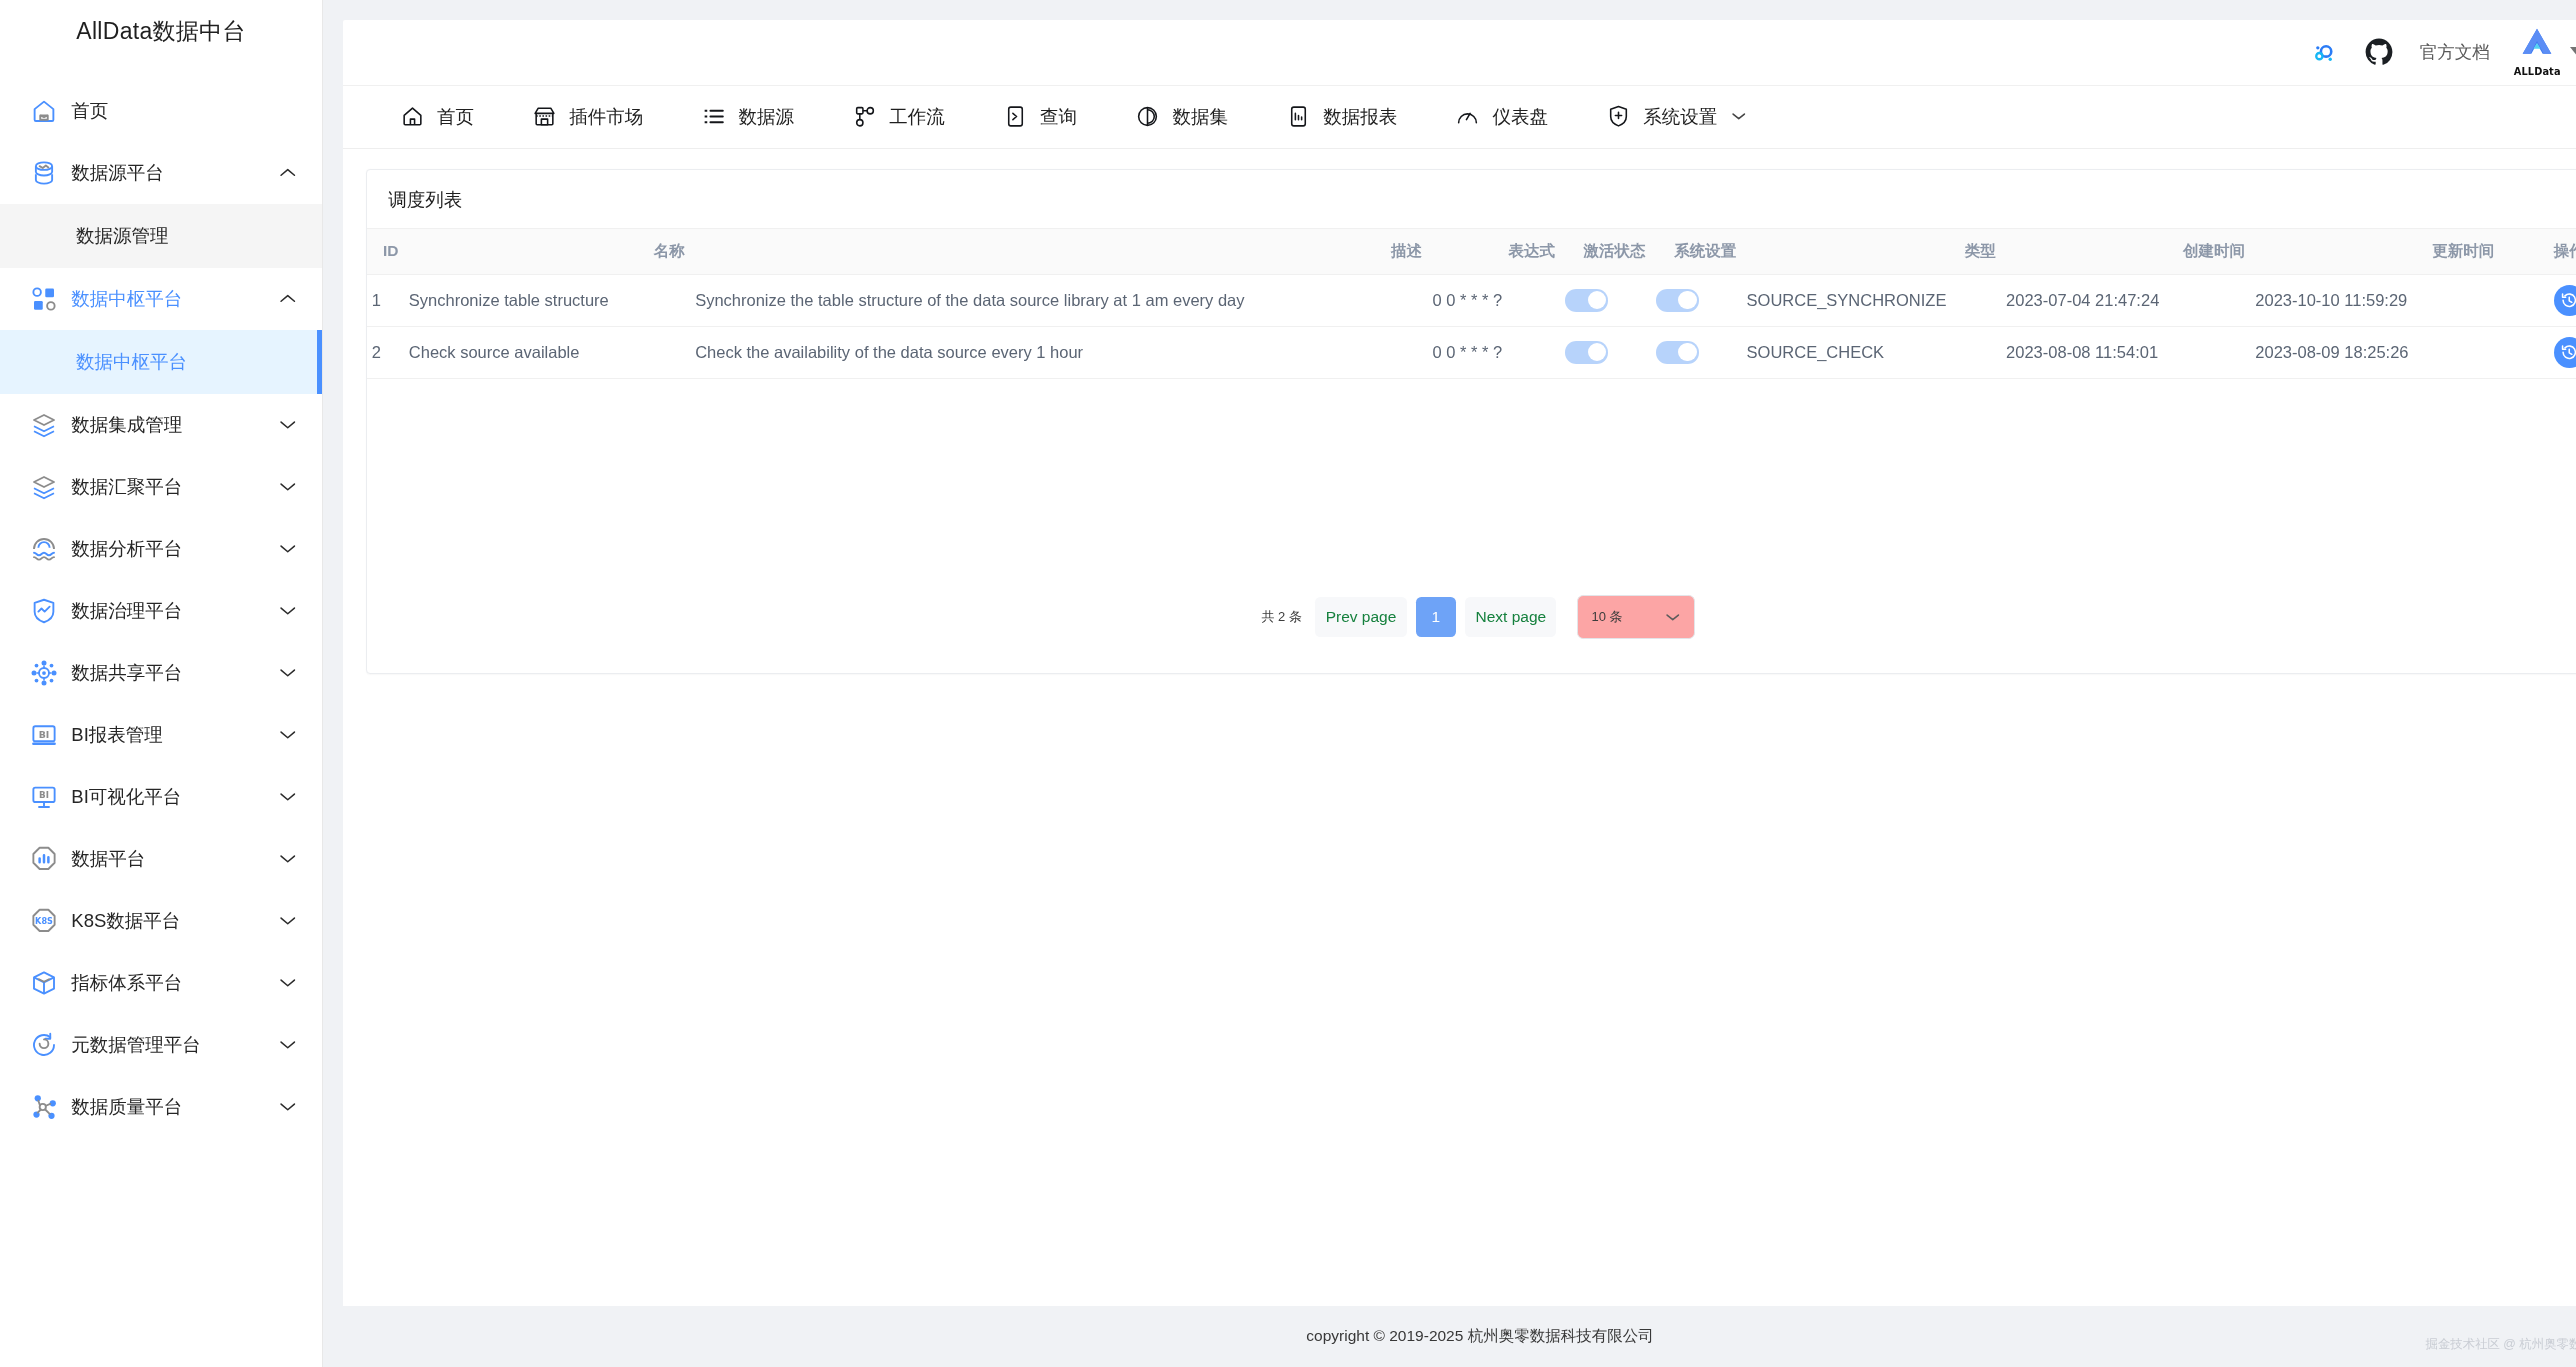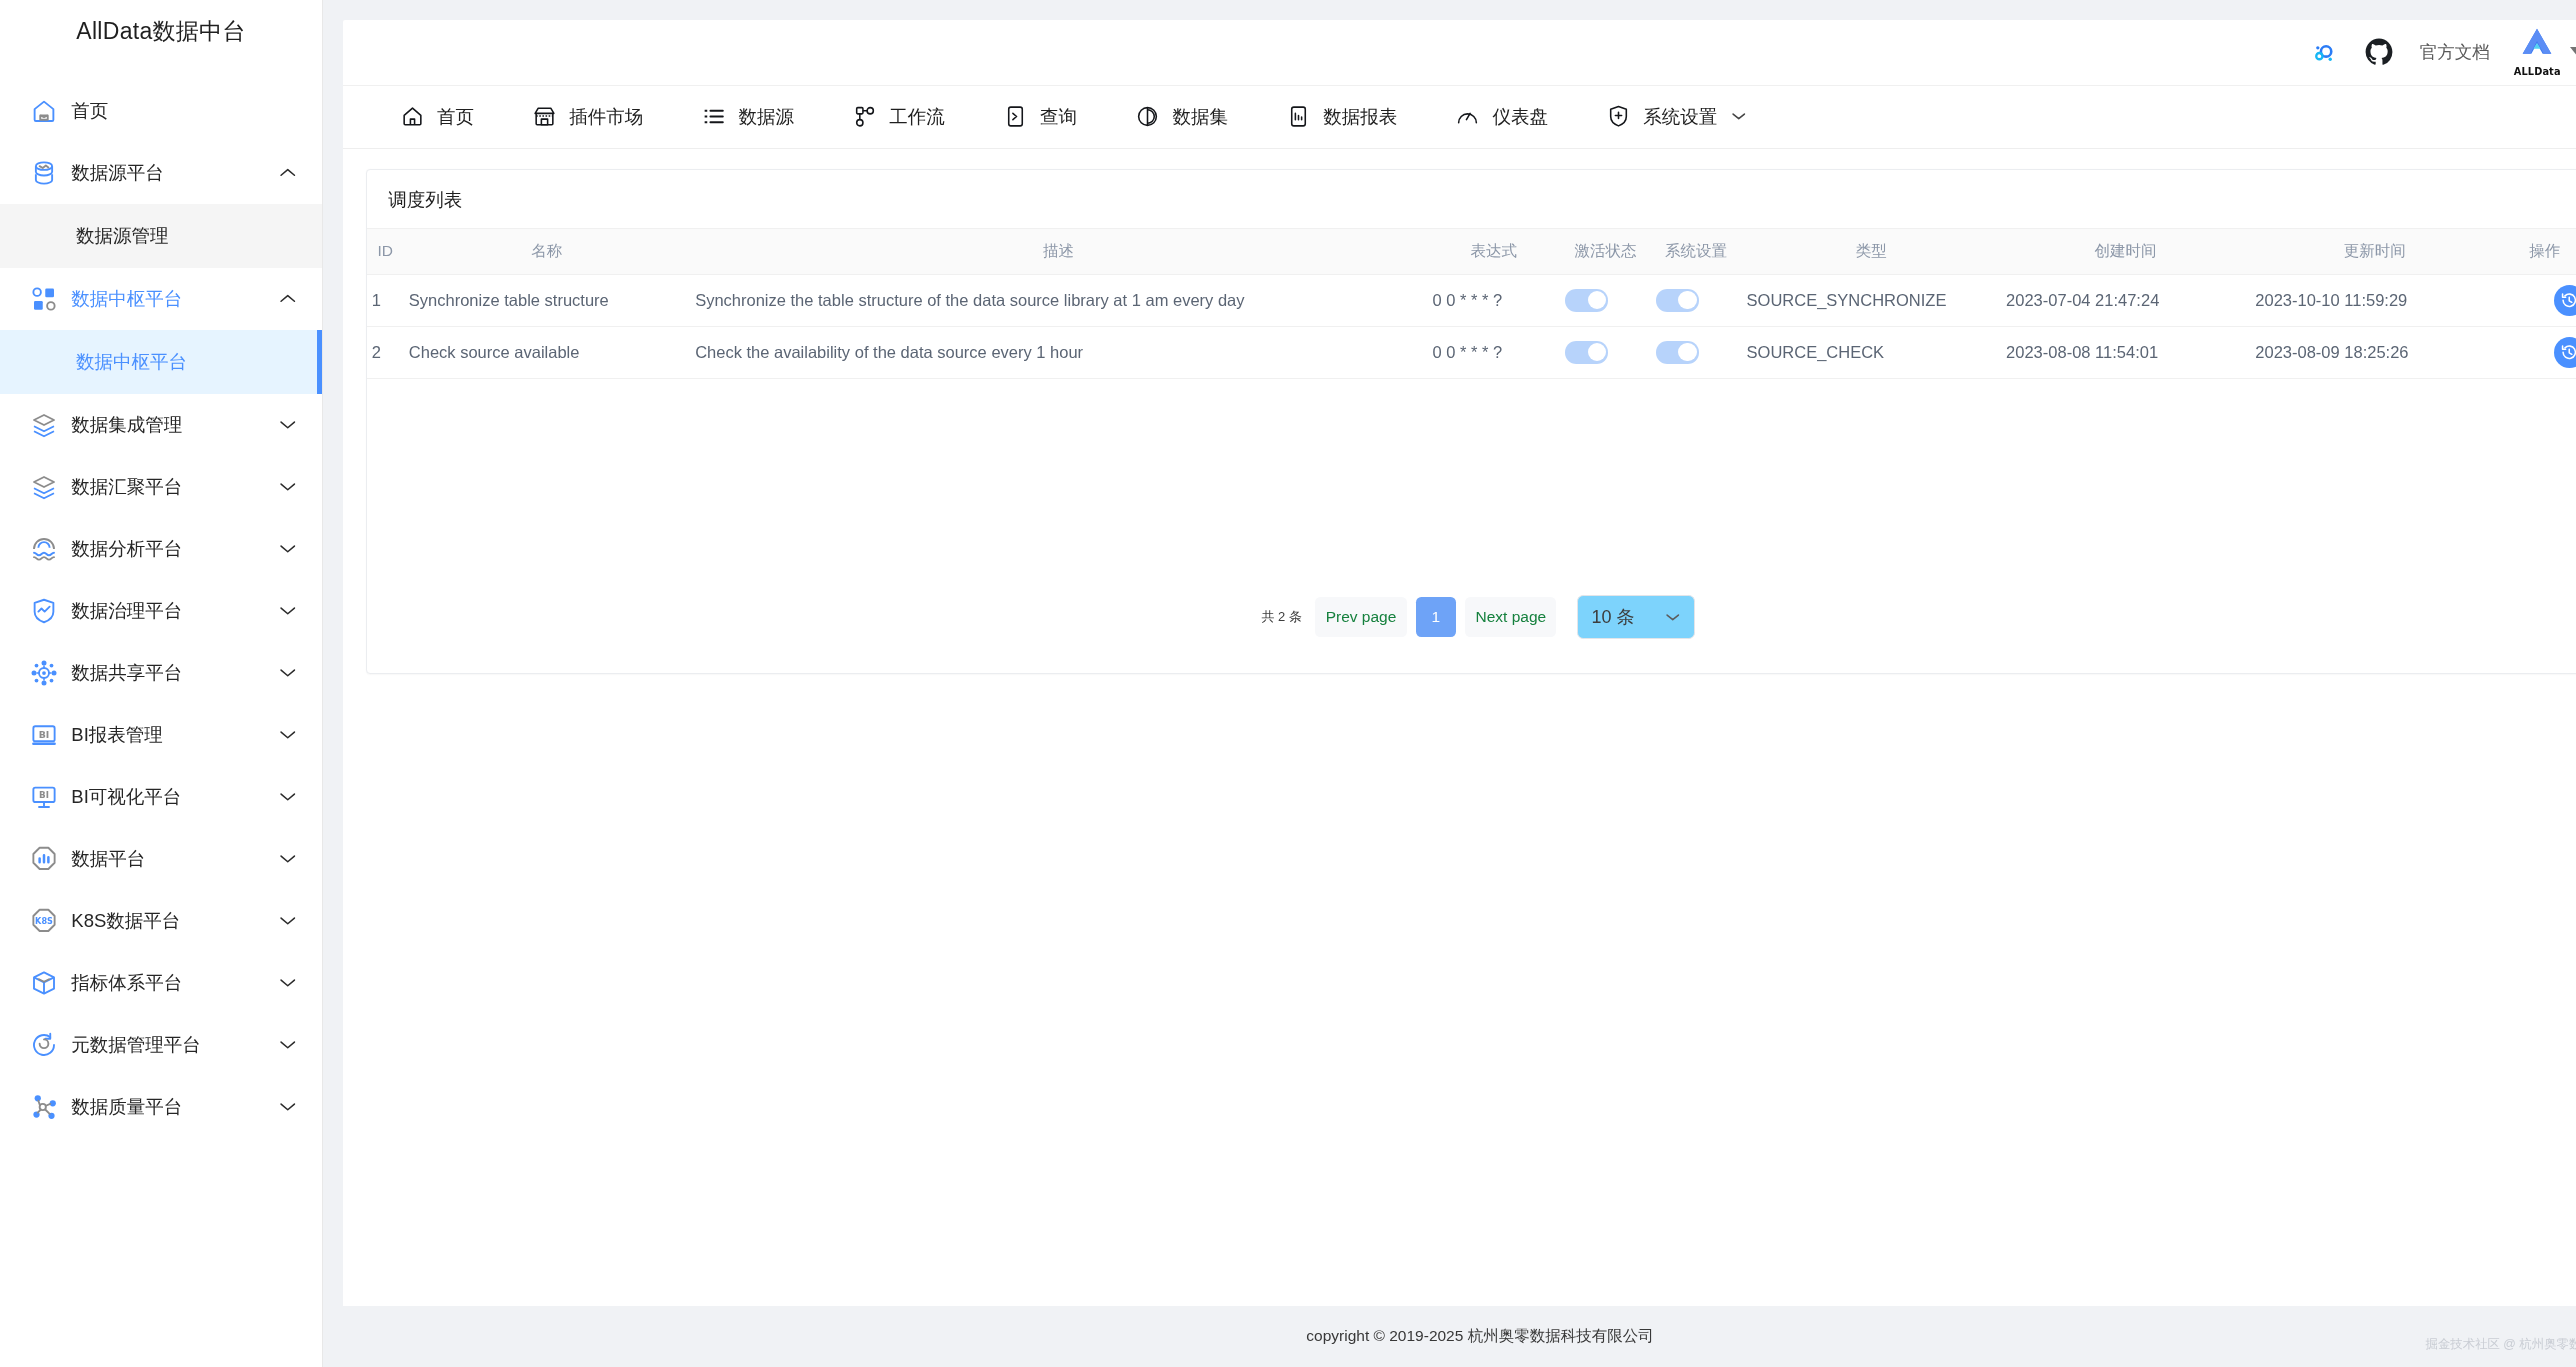--- a/index.html
+++ b/index.html
@@ -142,23 +142,23 @@
   #card-title {
     height: 59px; display: flex; align-items: center;
     padding-left: 21.6px;
     font-size: 18.5px; color: #1f1f1f;
     border-bottom: 0.5px solid #f0f0f0;
   }
 
   table.grid { width: 100%; border-collapse: collapse; table-layout: fixed; }
   table.grid th {
     background: #fafafa;
-    font-weight: 400;
+    font-weight: 700;
     font-size: 15.5px; color: #8c97a8;
-    text-align: center;
+    text-align: right;
     height: 45px;
     padding: 0 5.2px;
     border-bottom: 0.5px solid #f0f0f0;
     white-space: nowrap;
   }
   table.grid td {
     font-size: 16.5px; color: #5b6574;
     height: 52px;
     padding: 0 5.2px;
     border-bottom: 0.5px solid #f0f0f0;
@@ -208,23 +208,23 @@
     margin-right: 9.3px; cursor: pointer; padding: 0 10.3px;
   }
   .pg-num {
     width: 40px; height: 40px; border-radius: 5.2px;
     background: #6ea3f7; color: #fff;
     font-size: 15.5px; display:flex; align-items:center; justify-content:center;
     margin-right: 9.3px; cursor: pointer;
   }
   .pg-select {
     width: 118px; height: 44px; border-radius: 6.2px;
-    border: 0.5px solid #e3e5e9; background:#7dd3fc;
+    border: 0.5px solid #e3e5e9; background:#fca5a5;
     display: flex; align-items: center; justify-content: space-between;
-    padding: 0 13.4px; font-size: 18px; color: #3d3d3d; cursor: pointer;
+    padding: 0 13.4px; font-size: 13px; color: #3d3d3d; cursor: pointer;
     margin-left: 11.3px;
   }
   .pg-select .sc { color:#5c5c5c; display:flex; }
   .pg-select .sc svg { width: 15.5px; height: 10.3px; display:block; }
 
   
   #footer {
     height: 61px; flex: 0 0 61px;
     background: #f0f2f5;
     display: flex; align-items: center; justify-content: center;

